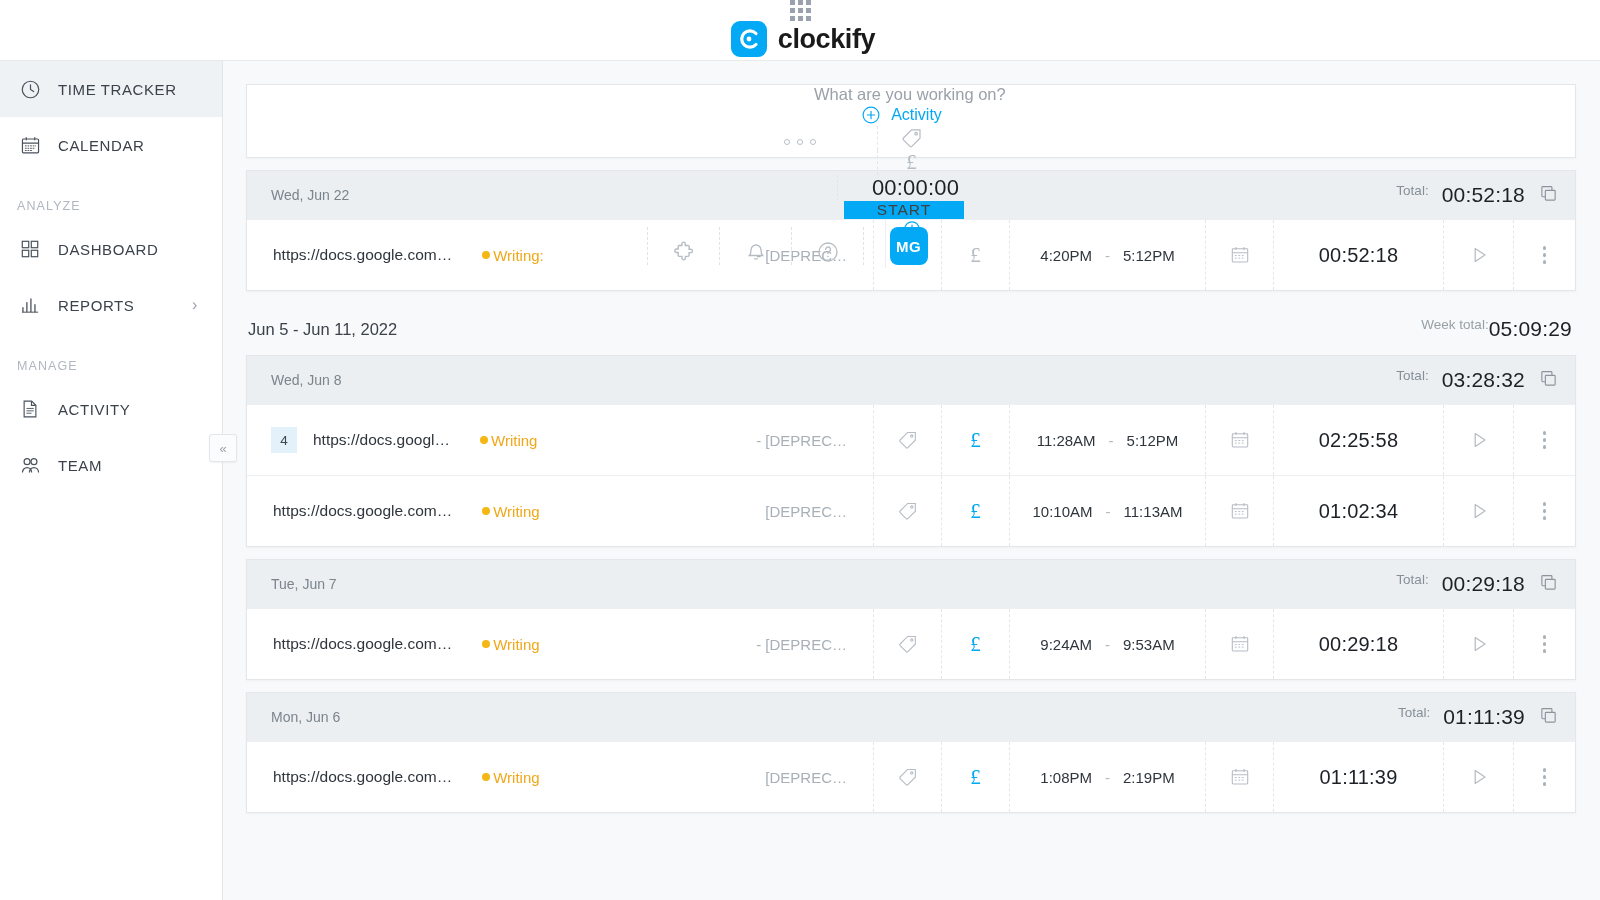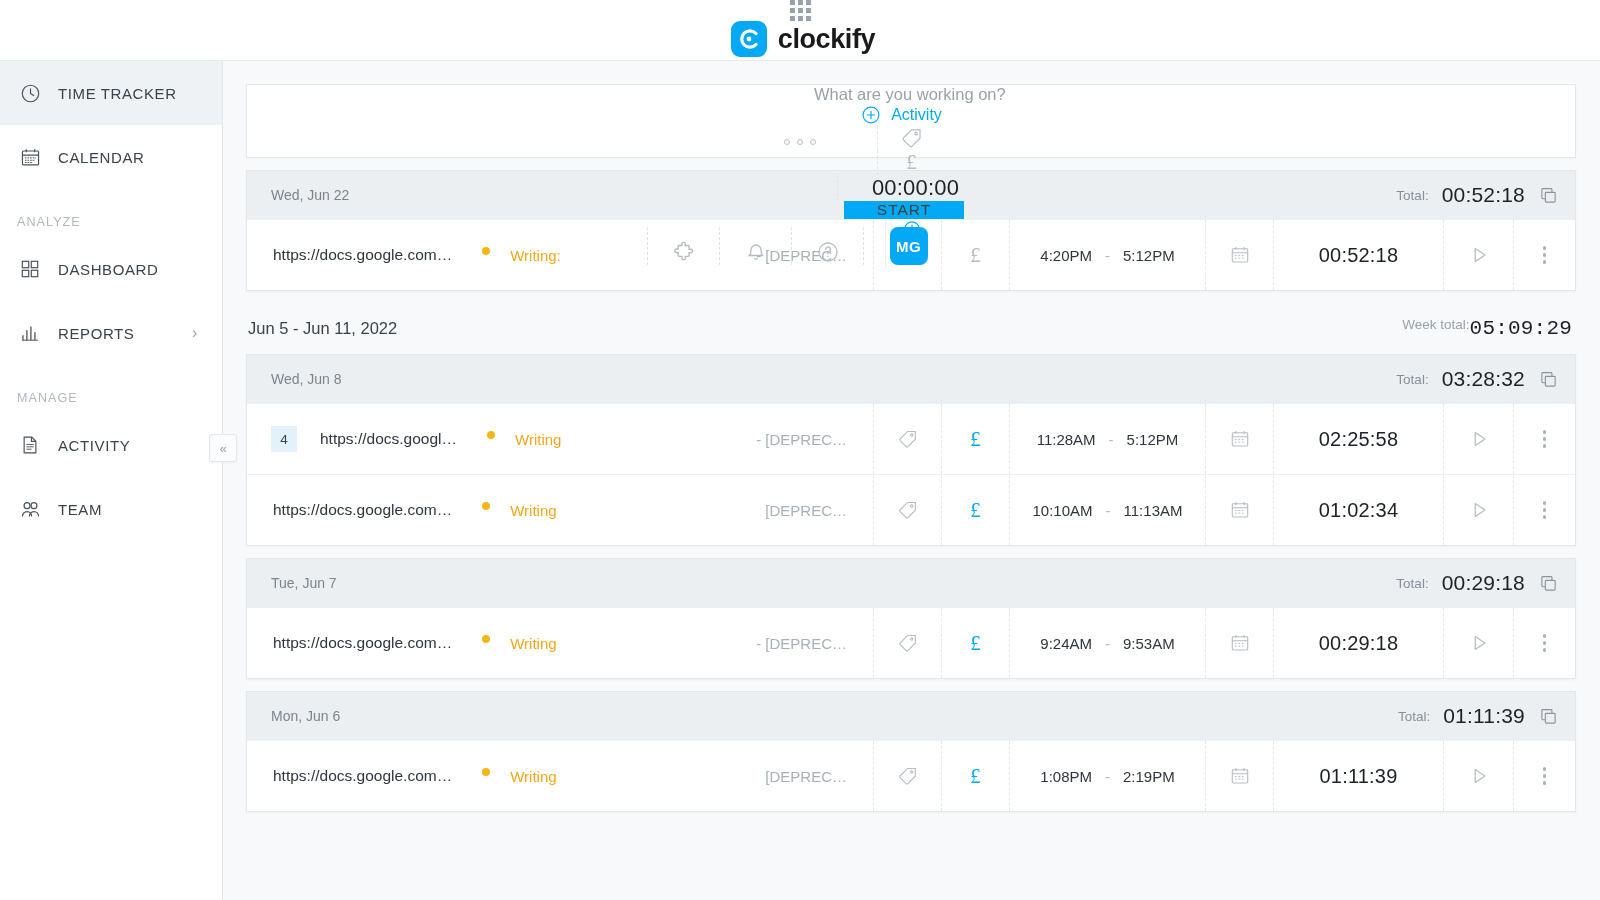--- a/index.html
+++ b/index.html
@@ -42,21 +42,21 @@
      border-left:1px dashed #e0e3e6; cursor:pointer; }
   .tb-cell.avatar-cell { width: 90px; border-left:1px dashed #e0e3e6; }
   .avatar { width:38px; height:38px; border-radius:8px; background:#03a9f4; color:#fff;
      display:flex; align-items:center; justify-content:center; font-size:15px; font-weight:700; letter-spacing:.4px;}
 
   
   .sidebar {
     position:absolute; top:61px; left:0; width:223px; height:839px;
     background:#fff; border-right:1px solid #e3e6e9;
   }
-  .nav-item { height:64px; display:flex; align-items:center; padding-left:16px; gap:14px; cursor:pointer;
+  .nav-item { height:56px; display:flex; align-items:center; padding-left:16px; gap:14px; cursor:pointer;
       color:#3f4650; font-size:15px; letter-spacing:.55px; position:relative;}
   .nav-item.active { background:#eef2f5; }
   .nav-icon { width:28px; display:flex; align-items:center; justify-content:center; color:#515a64; }
   .nav-label { font-size:15px; color:#3b424b; letter-spacing:.6px; }
   .nav-chevron { position:absolute; right:24px; color:#9aa3ad; font-size:16px; }
   .nav-section { font-size:12.5px; color:#b0b7bf; letter-spacing:1.1px; padding:26px 0 8px 17px; }
 
   .collapse-handle {
     position:absolute; left:209px; top:434px; width:28px; height:28px;
     background:#fbfcfd; border:1px solid #e4e7ea; border-radius:3px;
@@ -98,32 +98,32 @@
   .mode-toggle { width:52px; height:100%; display:flex; flex-direction:column; align-items:center;
      justify-content:center; gap:9px; border-left:1px solid #eceff1;}
   .mode-ic { cursor:pointer; display:flex; }
 
   
   .day-group { margin-top:12px; background:#fff; border:1px solid #e4e7ea;
       box-shadow:0 1px 2px rgba(0,0,0,.04); }
   .day-head { height:48px; background:#eceff1; display:flex; align-items:center;
       padding: 0 16px 0 24px; }
   .day-date { font-size:14px; color:#7b848d; }
-  .day-head-right { margin-left:auto; display:flex; align-items:center; gap:13px; }
+  .day-head-right { margin-left:auto; display:flex; gap:13px; }
   .day-total-label { font-size:13.5px; color:#868f98; }
   .day-total-val { font-size:21px; color:#1d2126; letter-spacing:.2px; }
   .copy-ic { color:#8b949d; display:flex; cursor:pointer; }
 
   .entry-row { height:71px; display:flex; align-items:center; border-top:1px solid #edf0f2; }
   .day-group .entry-row:first-of-type { border-top:none; }
   .entry-badge { width:26px; height:26px; background:#e3f1fb; color:#3b4650; font-size:13.5px;
       display:flex; align-items:center; justify-content:center; margin-left:24px; }
   .entry-desc { font-size:15.5px; color:#2f353c; padding-left:26px; white-space:nowrap; }
-  .entry-desc.with-badge { padding-left:23px; }
-  .entry-project { display:flex; gap:20px; margin-left:30px; white-space:nowrap;}
+  .entry-desc.with-badge { padding-left:16px; }
+  .entry-project { display:flex; align-items:center; gap:3px; margin-left:30px; white-space:nowrap;}
   .proj-dot { width:8px; height:8px; border-radius:50%; background:#f5b715; }
   .proj-name { font-size:15px; color:#f0a819; }
   .entry-task { margin-left:auto; font-size:15px; color:#a8b0b7; padding-right:26px; white-space:nowrap; }
   .ecell { width:68px; height:100%; display:flex; align-items:center; justify-content:center;
       border-left:1px dashed #e4e7ea; cursor:pointer; }
   .times { width:196px; height:100%; display:flex; align-items:center; justify-content:center;
       gap:13px; border-left:1px dashed #e4e7ea; font-size:15px; color:#2f353c;}
   .times .dash { color:#b0b7bf; }
   .dur { width:170px; height:100%; display:flex; align-items:center; justify-content:center;
       font-size:20px; color:#1d2126; border-left:1px dashed #e4e7ea; letter-spacing:.2px;}
@@ -132,21 +132,21 @@
   .kebab-cell { width:62px; height:100%; display:flex; align-items:center; justify-content:center;
       border-left:1px dashed #e4e7ea; cursor:pointer;}
   .kebab { display:flex; flex-direction:column; gap:3.5px; }
   .kebab i { width:3.5px; height:3.5px; border-radius:50%; background:#aab2b9; display:block; }
 
   
   .week-head { display:flex; align-items:center; padding: 26px 4px 2px 2px; }
   .week-range { font-size:16.5px; color:#3b424b; }
   .week-right { margin-left:auto; display:flex; align-items:flex-start; }
   .week-total-label { font-size:13.5px; color:#97a0a8; }
-  .week-total-val { font-size:21px; color:#1d2126; letter-spacing:.2px;font-family:Liberation Mono, monospace; }
+  .week-total-val { font-size:21px; color:#1d2126; letter-spacing:.2px; }
 </style>
 </head>
 <body>
 <div id="app">
 
 <div class="topbar">
   <div class="grid-icon">
     <span class="grid-dots">
       <i></i>
           <i></i>

